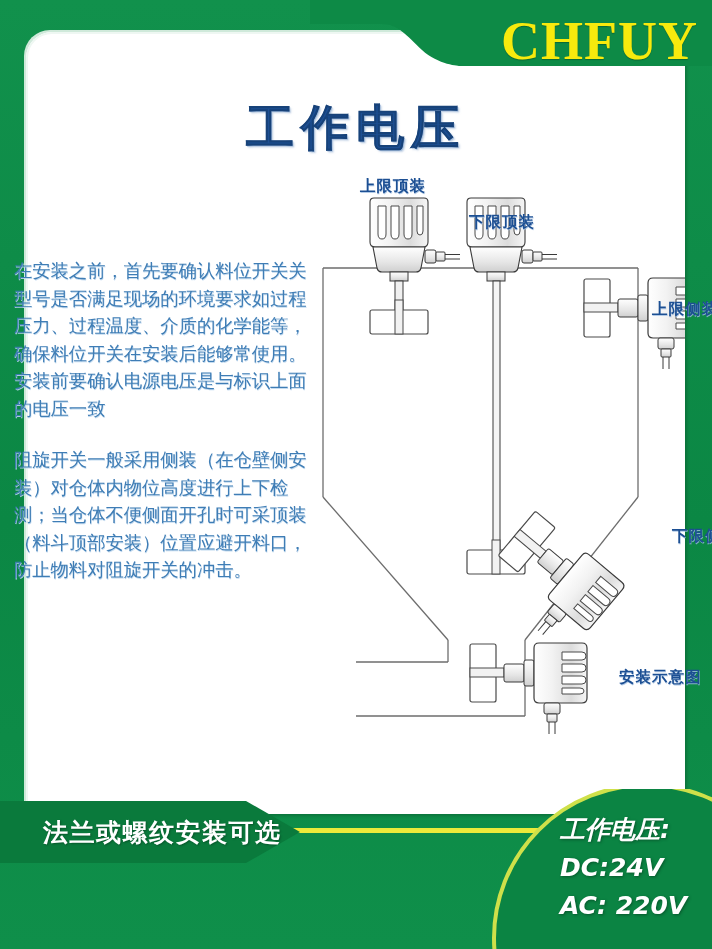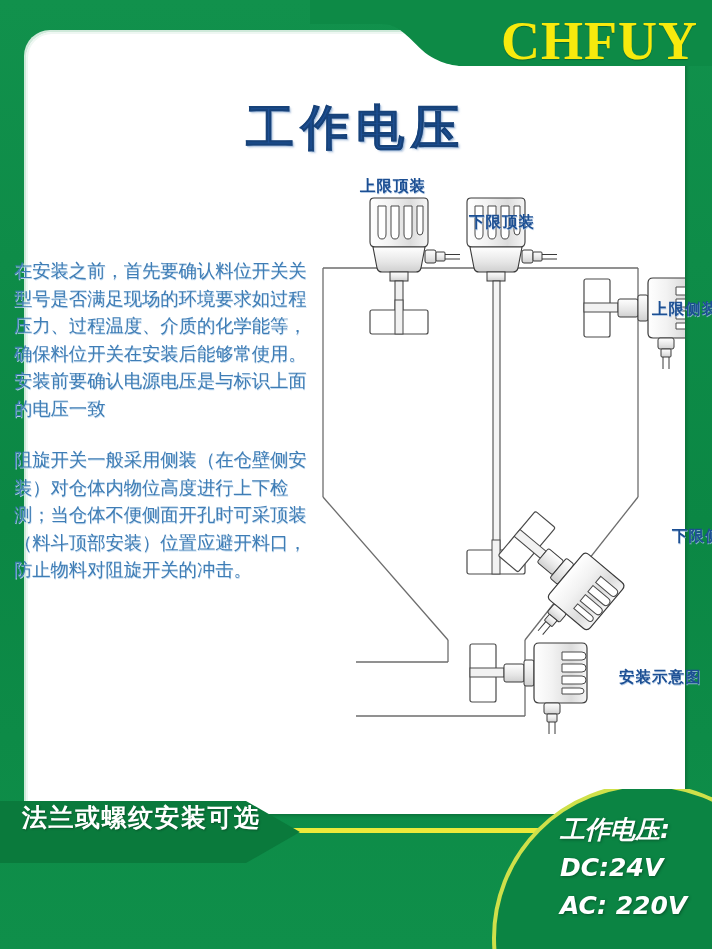--- a/index.html
+++ b/index.html
@@ -141,21 +141,21 @@
 
   
   #ribbon{
     position:absolute;
     left:0; top:12px;
     width:300px; height:62px;
     background:#0a7a3c;
     z-index:5;
     -webkit-clip-path: polygon(0 0, 246px 0, 300px 31px, 246px 62px, 0 62px);
     clip-path: polygon(0 0, 246px 0, 300px 31px, 246px 62px, 0 62px);
-    display:flex; 
+    display:flex; align-items:center;padding-left:21px;
   }
   #ribbon-text{
     color:#ffffff;
     font-family:"DejaVu Sans","Liberation Sans",sans-serif;
     font-weight:700;
     font-size:25px;
     letter-spacing:1.5px;
     padding-left:22px;
     text-shadow:1px 1px 2px rgba(0,0,0,.3);
   }

